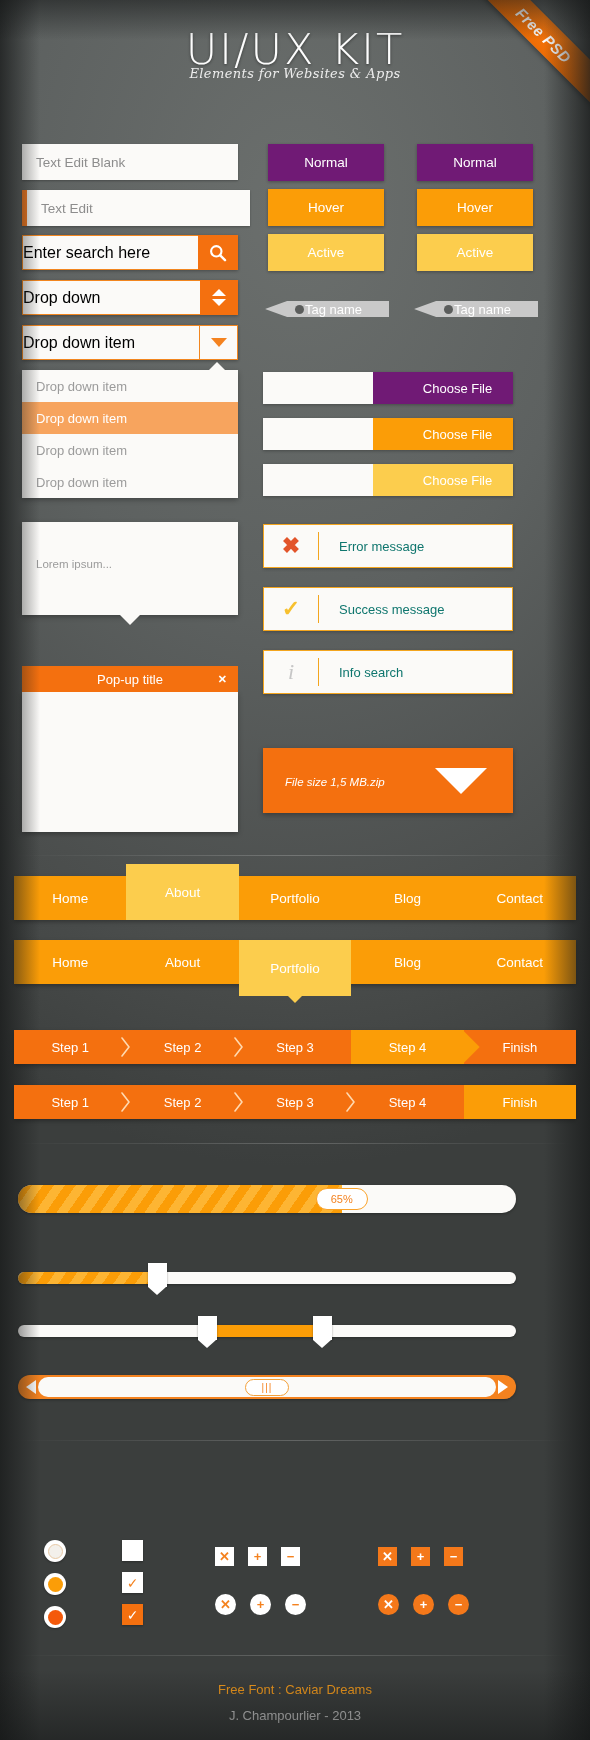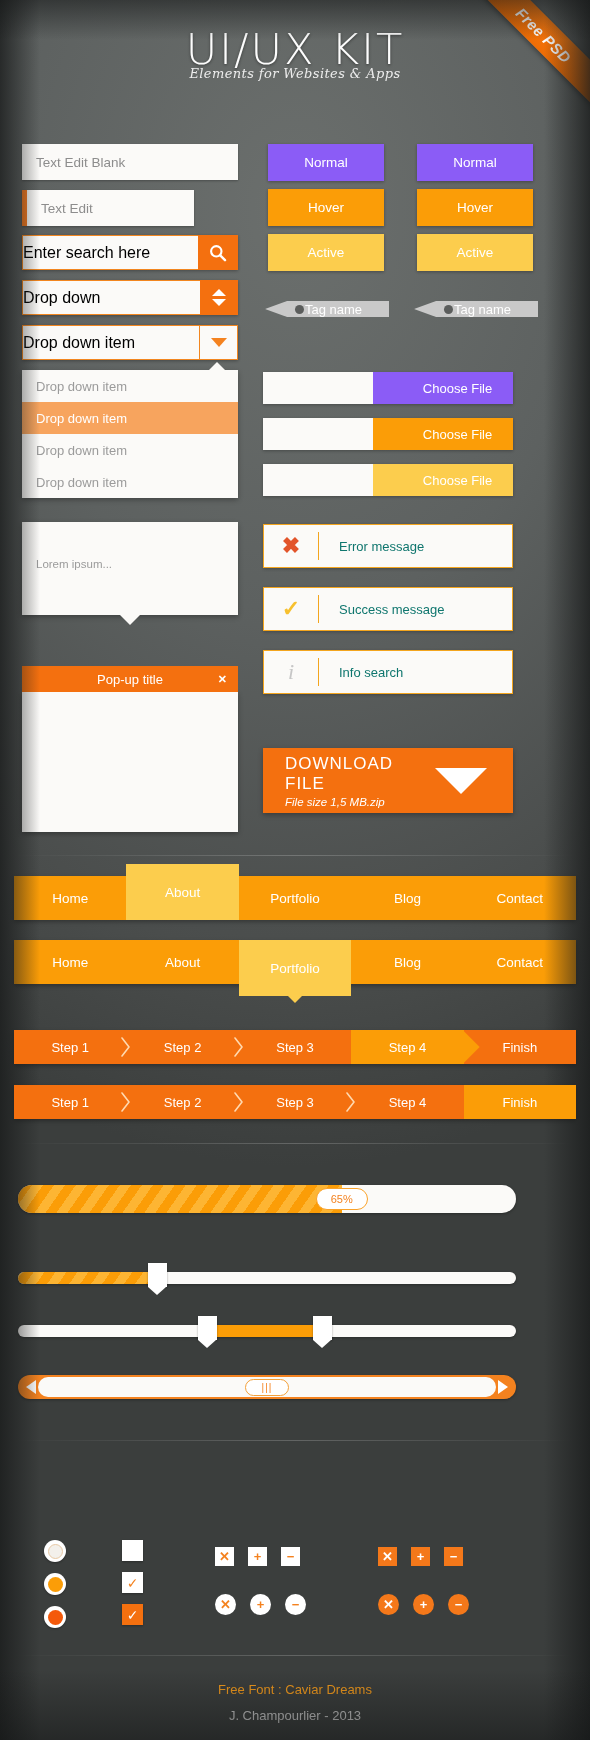--- a/index.html
+++ b/index.html
@@ -56,21 +56,21 @@
     height:36px; background:#fbfaf8; display:flex; align-items:center;
     box-shadow:0 1px 2px rgba(0,0,0,.28);
   }
   .fld .txt { padding-left:14px; color:#8d8d8d; font-size:13.5px; }
   .or-left { border-left:5px solid #f4791f; }
 
   .sq-btn {
     height:37px; display:flex; align-items:center; justify-content:center;
     color:#fff; font-size:13.5px; box-shadow:0 1px 3px rgba(0,0,0,.3);
   }
-  .c-normal { background:#8b5cf6; }
+  .c-normal { background:#701a75; }
   .c-hover  { background:#fb9d07; }
   .c-active { background:#fccd4d; }
 
   
   .tag {
     height:16px; background:#c9c9c9; display:flex; align-items:center;
     clip-path: polygon(22px 0, 100% 0, 100% 100%, 22px 100%, 0 50%);
     box-shadow:0 1px 3px rgba(0,0,0,.3);
   }
   .tag .dot { width:9px; height:9px; border-radius:50%; background:#5b5d5c; margin-left:30px; }
@@ -171,21 +171,21 @@
   <div class="kit-sub">Elements for Websites &amp; Apps</div>
   <div class="ribbon-clip">
     <div class="ribbon">Free PSD</div>
   </div>
 </div>
 
 <div class="fld abs" style="left:22px; top:144px; width:216px;">
   <span class="txt">Text Edit Blank</span>
 </div>
 
-<div class="fld abs or-left" style="left:22px; top:190px; width:172px;">
+<div class="fld abs or-left" style="left:22px; top:190px; width:228px;">
   <span class="txt">Text Edit</span>
 </div>
 
 <div class="abs" style="left:22px; top:235px; width:216px; height:35px; display:flex; box-shadow:0 1px 3px rgba(0,0,0,.3);">
   <div style="flex:1;background:#fbfaf8;display:flex;align-items:center;border:1px solid #f2861f;border-right:none;">
     <span class="txt">Enter search here</span>
   </div>
   <div style="width:40px;background:#f4700f;display:flex;align-items:center;justify-content:center;">
     <svg width="18" height="18" viewBox="0 0 18 18">
       <circle cx="7.3" cy="7.3" r="5.2" fill="none" stroke="#fff" stroke-width="2.1"></circle>
@@ -323,21 +323,20 @@
   <div class="msg">
     <span class="ico" style="color:#c6c6c6;font-style:italic;font-family:'Liberation Serif',serif;">i</span>
     <span class="sep"></span>
     <span class="mt">Info search</span>
   </div>
 </div>
 
 <div class="abs" style="left:263px; top:748px; width:250px;">
   <div class="dl">
     <div class="lines">
-      <div class="l1">DOWNLOAD FILE</div>
       <div class="l2">File size 1,5 MB.zip</div>
     </div>
     <div class="tri"></div>
   </div>
 </div>
 
 <div class="rule abs" style="left:14px; top:855px; width:562px;"></div>
 
 <div class="abs" style="left:14px; top:876px; width:562px;">
   <div class="nav nav1" id="nav1">

